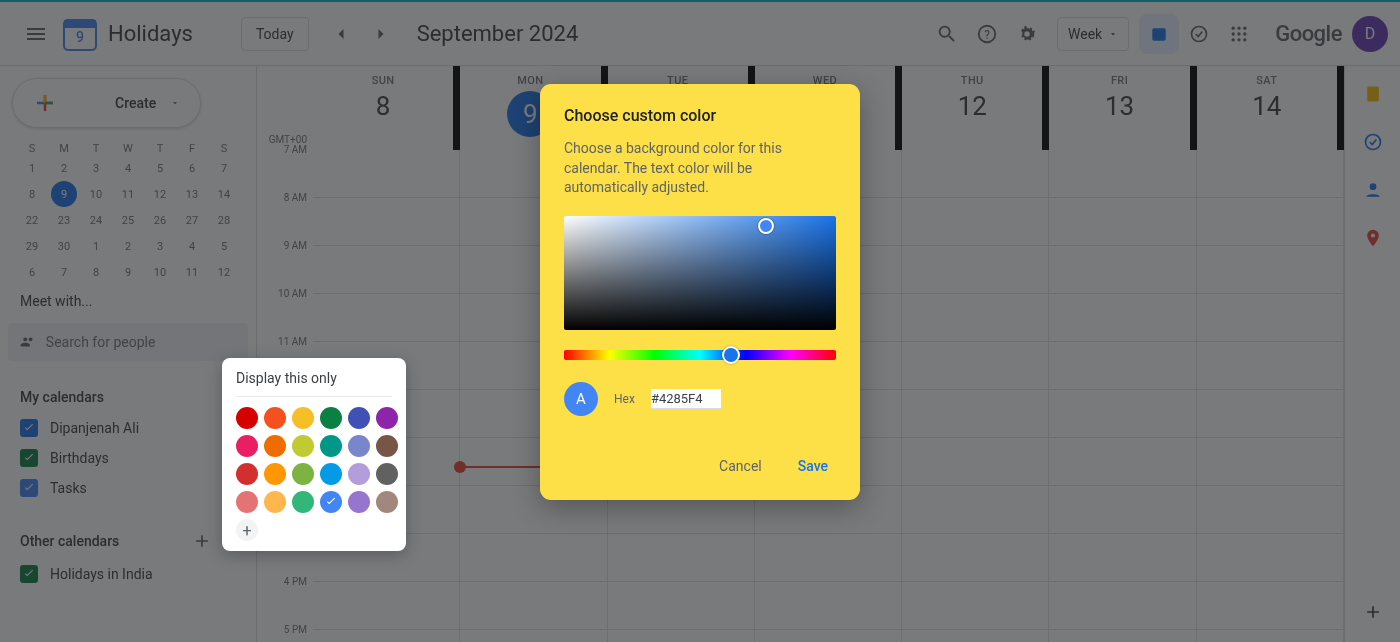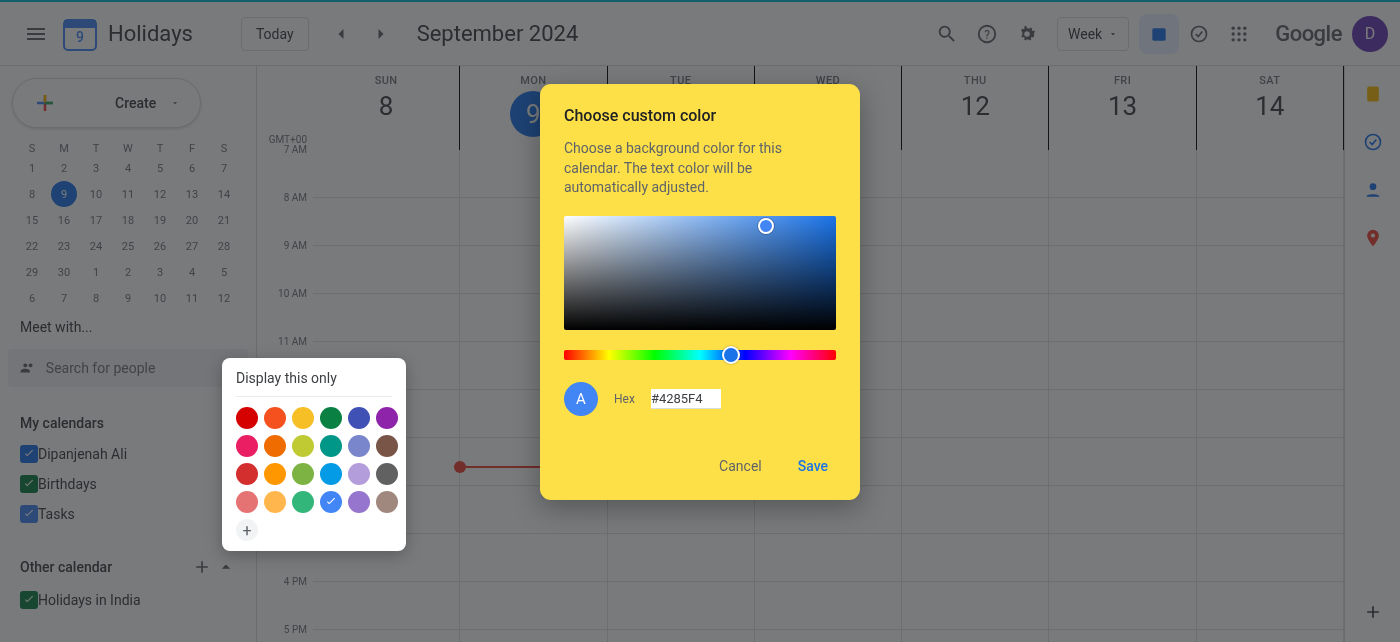--- a/index.html
+++ b/index.html
@@ -26,27 +26,27 @@
 .create-plus { width:24px; height:24px; }
 .create-label { font-size:14px; color:#3c4043; font-weight:500;margin-left:44px; }
 .mini-cal { padding: 0 8px; }
 .mini-week-row, .mini-day-row { display:grid; grid-template-columns: repeat(7, 1fr); text-align:center; font-size:11px; color:#70757a; }
 .mini-day-row div { padding: 6px 0; cursor:pointer; border-radius:50%; width:26px; height:26px; display:flex; align-items:center; justify-content:center; margin:0 auto; }
 .mini-day-row div.today { background:#1a73e8; color:#fff; }
 .meet-with { font-size:14px; color:#3c4043; padding: 8px 8px 8px 12px; }
 .search-people { background:#f1f3f4; border-radius:4px; display:flex; align-items:center; gap:10px; padding:10px 12px; margin: 6px 0 0 0; }
 .search-people input { border:none; background:transparent; font-size:14px; color:#8b5cf6; outline:none; width:100%; }
 .section-title { font-size:14px; color:#3c4043; font-weight:500; padding: 28px 12px 8px 12px; display:flex; align-items:center; justify-content:space-between; }
-.cal-item { display:flex; align-items:center; padding: 6px 12px; font-size:14px; color:#3c4043; }
+.cal-item { display:flex; align-items:center; gap:12px; padding: 6px 12px; font-size:14px; color:#3c4043; }
 .checkbox { width:18px; height:18px; border-radius:3px; display:flex; align-items:center; justify-content:center; color:#fff; }
 .checkbox svg { width:14px; height:14px; }
 .calendar-view { flex:1; position:relative; border-left:1px solid #dadce0; }
 .day-headers { display:flex; height:84px; }
 .tz-gutter { width:56px; text-align:right; font-size:10px; color:#70757a; padding-top:68px; padding-right:6px; }
-.day-head { flex:1; text-align:center; padding-top:8px; border-right:1px solid #000000; }
+.day-head { flex:1; text-align:center; padding-top:8px; border-right:7px solid #000000; }
 .day-head .dow { font-size:11px; color:#70757a; font-weight:500; letter-spacing:0.4px; }
 .day-head .dnum { font-size:26px; color:#3c4043; margin-top:4px; }
 .day-head.today .dnum { background:#1a73e8; color:#fff; width:46px; height:46px; border-radius:50%; display:flex; align-items:center; justify-content:center; margin:4px auto 0; }
 .time-grid { display:flex; height:calc(100% - 84px); }
 .time-col { width:56px; }
 .time-slot { height:48px; text-align:right; padding-right:6px; font-size:10px; color:#70757a; position:relative; top:-6px; }
 .day-cols { flex:1; display:flex; position:relative; }
 .day-col { flex:1; border-right:1px solid #e0e0e0; }
 .hour-row { height:48px; border-bottom:1px solid #e0e0e0; }
 .now-line { position:absolute; left:0; right:0; height:2px; background:#ea4335; top:316px; }
@@ -196,29 +196,20 @@
           <div class="mini-day-row">
             <div>8</div>
             <div class="today">9</div>
             <div>10</div>
             <div>11</div>
             <div>12</div>
             <div>13</div>
             <div>14</div>
           </div>
           <div class="mini-day-row">
-            <div>15</div>
-            <div>16</div>
-            <div>17</div>
-            <div>18</div>
-            <div>19</div>
-            <div>20</div>
-            <div>21</div>
-          </div>
-          <div class="mini-day-row">
             <div>22</div>
             <div>23</div>
             <div>24</div>
             <div>25</div>
             <div>26</div>
             <div>27</div>
             <div>28</div>
           </div>
           <div class="mini-day-row">
             <div>29</div>
@@ -270,21 +261,21 @@
         <div class="cal-item">
           <div class="checkbox" style="background:#4285f4">
             <svg viewBox="0 0 24 24">
               <path fill="#fff" d="M9 16l-4-4 1.4-1.4L9 13.2l8.6-8.6L19 6z"></path>
             </svg>
           </div>
           <span>Tasks</span>
         </div>
       </div>
     <div class="section-title">
-      <span>Other calendar</span>
+      <span>Other calendars</span>
       <span style="display:flex; gap:4px;">
         <svg width="20" height="20" viewBox="0 0 24 24">
             <path fill="#5f6368" d="M12 5v14M5 12h14" stroke="#5f6368" stroke-width="2"></path>
           </svg>
         <svg width="20" height="20" viewBox="0 0 24 24">
             <path fill="#5f6368" d="M7 14l5-5 5 5z"></path>
           </svg>
       </span>
     </div>
     <div id="other-cals">

